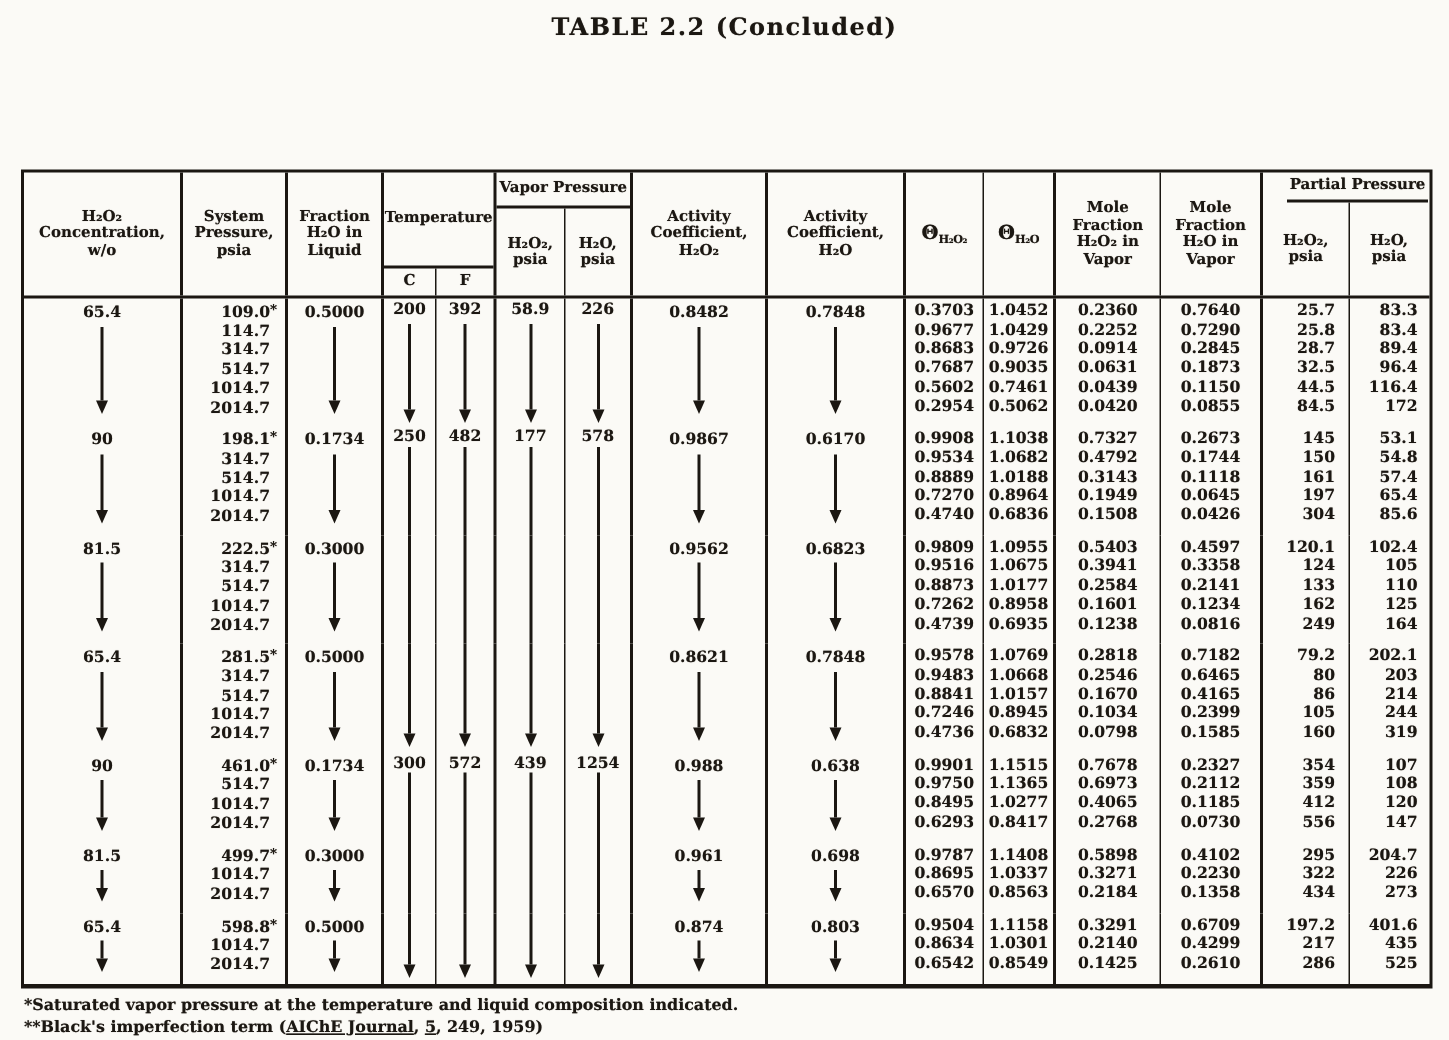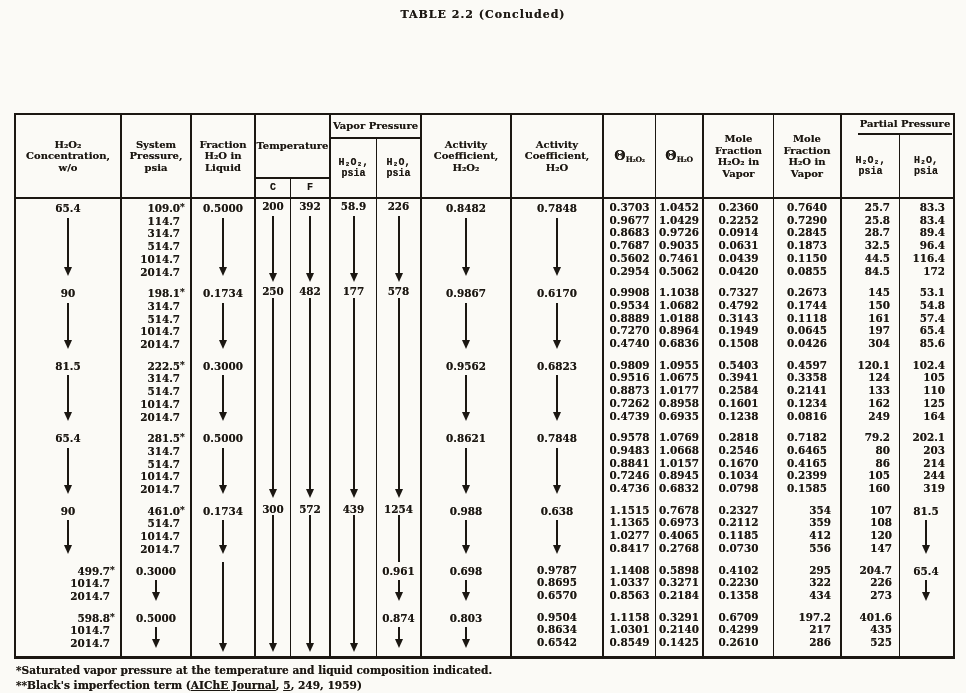--- a/index.html
+++ b/index.html
@@ -9,41 +9,41 @@
     --lh:12.7px;
   }
   *{box-sizing:border-box;margin:0;padding:0;}
   html,body{width:966px;height:693px;}
   body{
     position:relative;background:var(--paper);color:var(--ink);
     font-family:"DejaVu Serif","Liberation Serif",serif;font-weight:700;
     overflow:hidden;text-shadow:0 0 .5px rgba(30,20,10,.6);
   }
   .title{position:absolute;top:8px;left:0;width:100%;text-align:center;
-    font-size:11px;letter-spacing:1px;}
+    font-size:16px;letter-spacing:1px;}
   .tbl{position:absolute;left:14px;top:113px;width:941px;
     border:2px solid var(--ink);border-bottom-width:3px;background:transparent;}
   
   .hdr{display:grid;grid-template-columns:var(--cols);height:84px;
     border-bottom:2px solid var(--ink);font-size:10px;line-height:11.5px;}
   .hc{display:flex;flex-direction:column;align-items:center;justify-content:center;
     text-align:center;}
   .hl{display:block;white-space:nowrap;}
   .br2{border-right:2px solid var(--ink);}
   .br1{border-right:1px solid var(--ink);}
   .sp2{grid-column:span 2;}
   .hg{display:flex;flex-direction:column;}
   .hg-label{display:flex;align-items:center;justify-content:center;white-space:nowrap;text-align:right;}
   .tl{flex:1;}
   .tps{height:20px;border-top:2px solid var(--ink);display:grid;grid-template-columns:35px 1fr;}
   .vl{height:24px;border-bottom:2px solid var(--ink);}
   .vps{flex:1;display:grid;grid-template-columns:46px 1fr;}
   .pl{height:20px;border-bottom:2px solid var(--ink);margin-left:16px;}
   .pps{flex:1;display:grid;grid-template-columns:58px 1fr;}
-  .hsc{display:flex;flex-direction:column;align-items:center;justify-content:center;font-family:Liberation Mono, monospace;}
+  .hsc{display:flex;flex-direction:column;align-items:center;justify-content:center;}
   .theta{flex-direction:row;}
   .tsym{font-size:13px;}
   .tsub{font-size:7.5px;position:relative;top:4px;letter-spacing:-.3px;}
   
   .bdy{display:grid;grid-template-columns:var(--cols);font-size:10.4px;}
   .bdy > div{border-right:2px solid var(--ink);}
   .bdy > div:nth-child(15n+4),
   .bdy > div:nth-child(15n+6),
   .bdy > div:nth-child(15n+10),
   .bdy > div:nth-child(15n+12),
@@ -536,20 +536,26 @@
       </div>
       <div class="bc acl">
         <div class="v ln">0.988</div>
         <div class="shaft head gap"></div>
       </div>
       <div class="bc acl">
         <div class="v ln">0.638</div>
         <div class="shaft head gap"></div>
       </div>
       <div class="bc stk">
+        <div class="ln">0.9901</div>
+        <div class="ln">0.9750</div>
+        <div class="ln">0.8495</div>
+        <div class="ln">0.6293</div>
+      </div>
+      <div class="bc stk">
         <div class="ln">1.1515</div>
         <div class="ln">1.1365</div>
         <div class="ln">1.0277</div>
         <div class="ln">0.8417</div>
       </div>
       <div class="bc stk">
         <div class="ln">0.7678</div>
         <div class="ln">0.6973</div>
         <div class="ln">0.4065</div>
         <div class="ln">0.2768</div>

